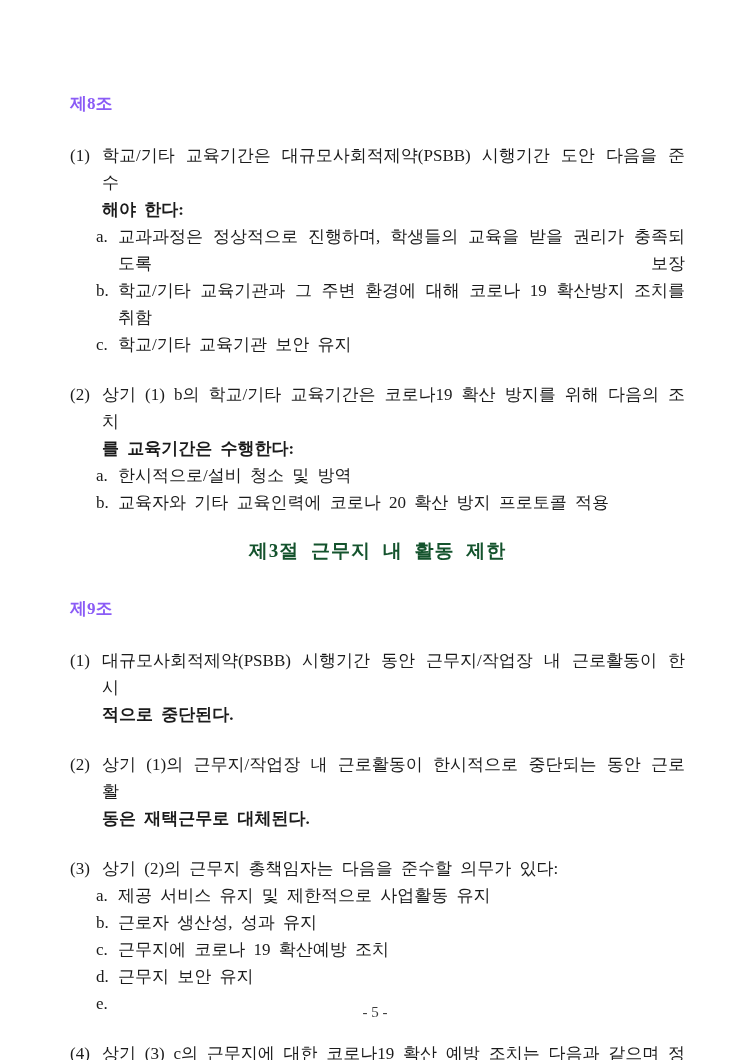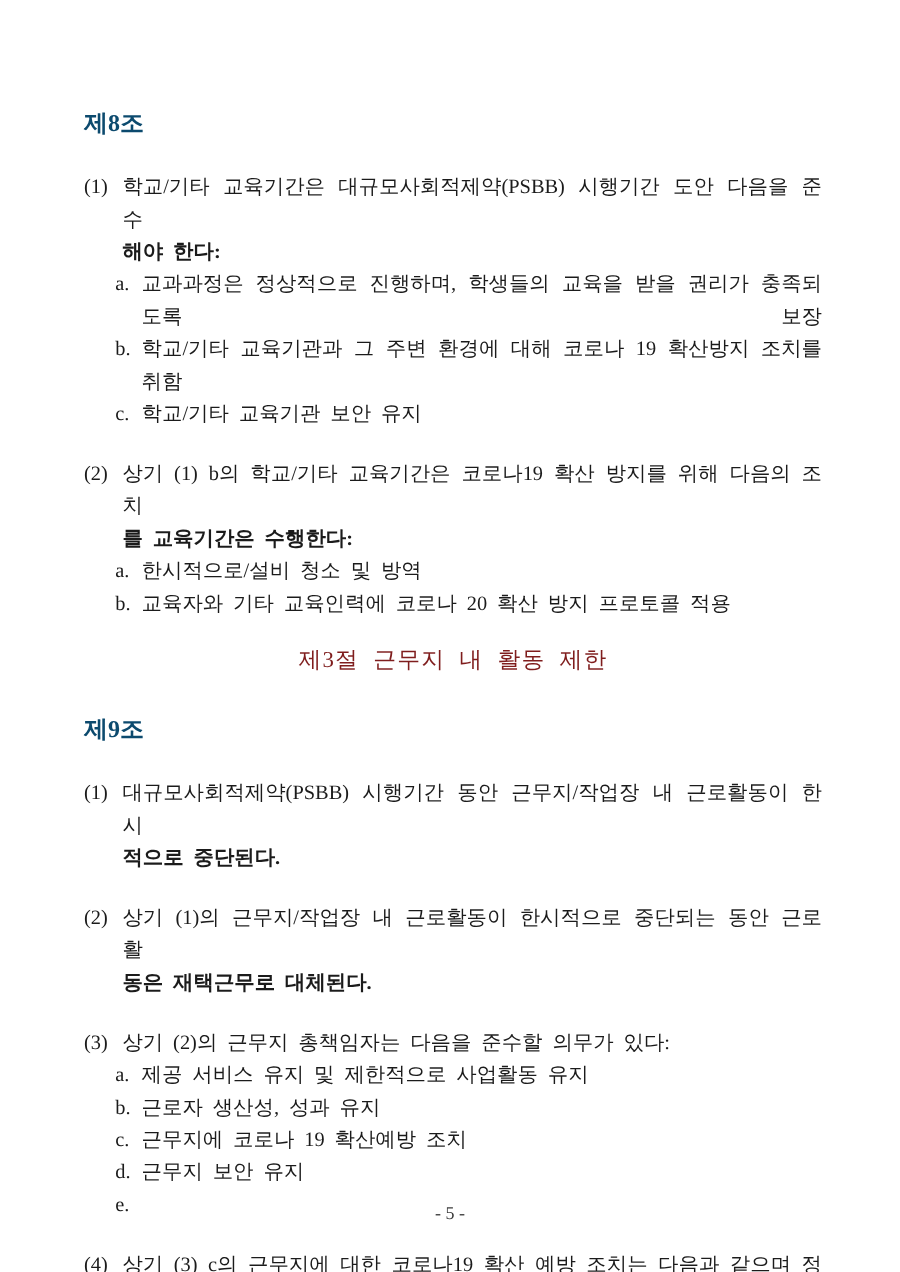--- a/index.html
+++ b/index.html
@@ -20,23 +20,23 @@
     font-size: 17px;
   }
   .doc {
     position: absolute;
     top: 90px;
     left: 70px;
     width: 615px;
     word-spacing: 4px;
   }
   .art-title {
-    font-size: 20px;
+    font-size: 17px;
     font-weight: bold;
-    color: #0c4a6e;
+    color: #8b5cf6;
     line-height: 27px;
     margin: 0 0 25px 0;
   }
   .clause { margin: 0 0 23px 0; }
   .clause.last { margin-bottom: 0; }
   .line {
     position: relative;
     line-height: 27px;
     min-height: 27px;
   }
@@ -54,22 +54,22 @@
     left: 26px;
     top: 0;
     line-height: 27px;
   }
   .just {
     text-align: justify;
     text-align-last: justify;
   }
   .section-heading {
     font-size: 19px;
-    font-weight: normal;
-    color: #7f1d1d;
+    font-weight: bold;
+    color: #14532d;
     text-align: center;
     line-height: 30px;
     margin: 20px 0 29px 0;
     letter-spacing: 1px;
     word-spacing: 6px;
   }
   .footer {
     position: absolute;
     top: 1002px;
     left: 0;

